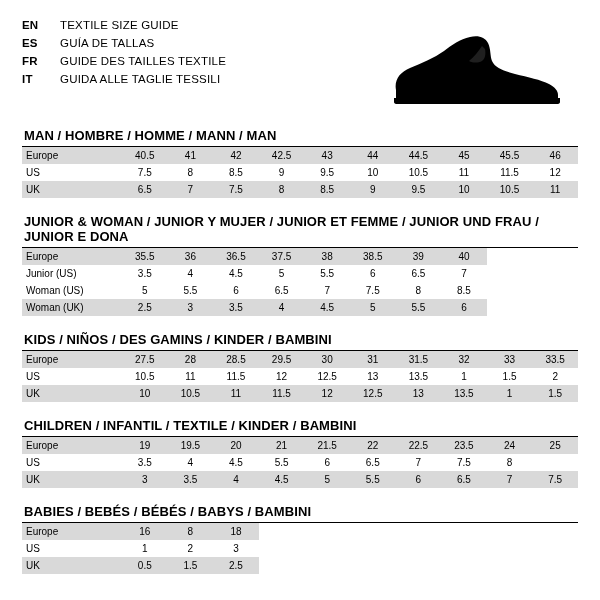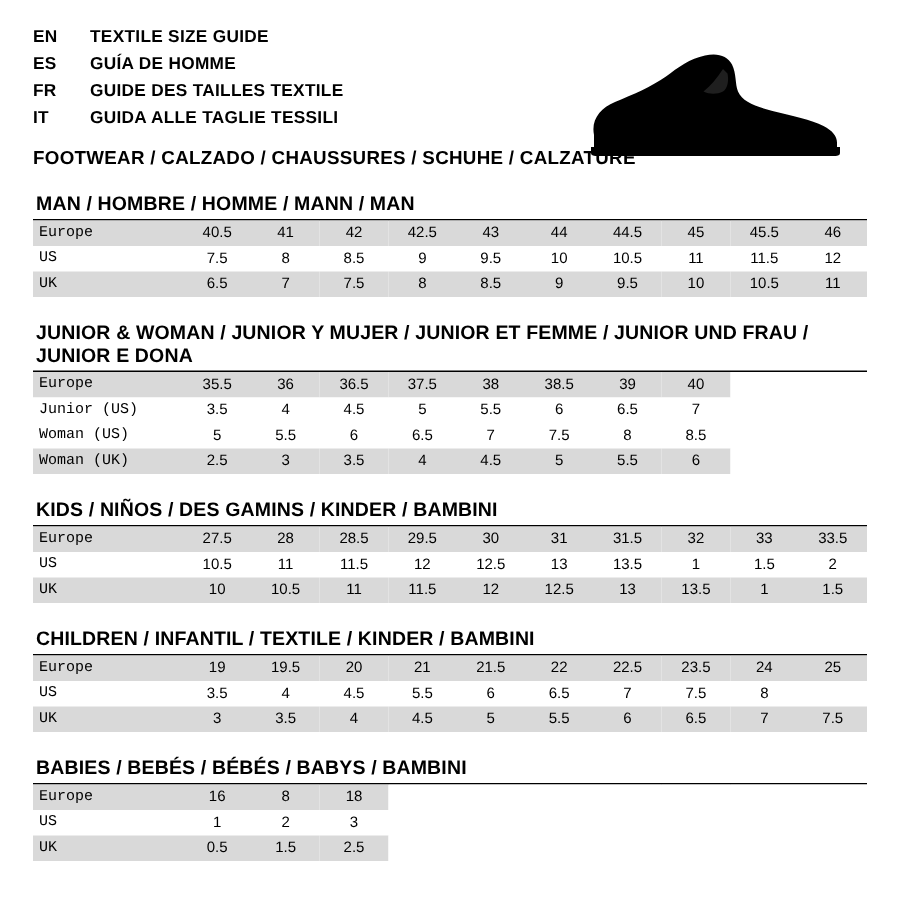--- a/index.html
+++ b/index.html
@@ -35,21 +35,21 @@
   .lang-table td {
     padding: 2px 0;
     vertical-align: top;
     line-height: 14px;
   }
   .lang-code {
     width: 38px;
     font-weight: bold;
   }
   .lang-text {
-    font-weight: bold;
+    font-weight: normal;
     margin-left: 30px;
   }
   
   .shoe {
     position: absolute;
     right: 10px;
     top: 16px;
     width: 190px;
     height: 75px;
   }
@@ -80,21 +80,20 @@
     height: 17px;
     line-height: 17px;
     padding: 0;
     text-align: center;
     white-space: nowrap;
   }
   table.sizes td.rowlabel {
     text-align: left;
     padding-left: 4px;
     width: 96px;
-    font-family: Liberation Mono, monospace;
   }
   tr.shade td {
     background: #d9d9d9;
   }
   tr.plain td {
     background: #ffffff;
   }
 </style>
 </head>
 <body>
@@ -103,40 +102,39 @@
 
   <div class="header">
     <table class="lang-table">
       <tbody id="lang-body">
           <tr>
             <td class="lang-code">EN</td>
             <td class="lang-text">TEXTILE SIZE GUIDE</td>
           </tr>
           <tr>
             <td class="lang-code">ES</td>
-            <td class="lang-text">GUÍA DE HOMME</td>
+            <td class="lang-text">GUÍA DE TALLAS</td>
           </tr>
           <tr>
             <td class="lang-code">FR</td>
             <td class="lang-text">GUIDE DES TAILLES TEXTILE</td>
           </tr>
           <tr>
             <td class="lang-code">IT</td>
             <td class="lang-text">GUIDA ALLE TAGLIE TESSILI</td>
           </tr>
         </tbody>
     </table>
 
     <svg class="shoe" viewBox="0 0 190 75">
       <path fill="#000000" d="M18 58 C16 48 22 40 32 36 C44 31 56 26 66 19 C74 13 82 7 92 5 C100 3 107 5 110 11 C113 17 112 24 114 29 C117 36 126 39 137 42 C150 45 163 48 171 52 C177 55 180 59 180 63 L180 67 L18 67 Z"></path>
       <path fill="#000000" d="M16 66 L182 66 L182 70 C182 71.5 180.5 72 179 72 L19 72 C17.5 72 16 71.5 16 70 Z"></path>
       <path fill="#ffffff" d="M104 14 C100 20 96 25 91 29 C95 31 100 31 104 29 C107 27 108 22 107 17 Z" opacity="0.12"></path>
     </svg>
 
-    <div class="section-title">FOOTWEAR / CALZADO / CHAUSSURES / SCHUHE / CALZATURE</div>
   </div>
 
   <div id="groups">
       <div class="group">
         <div class="group-title">MAN / HOMBRE / HOMME / MANN / MAN</div>
         <table class="sizes">
           <tbody>
             <tr class="shade">
               <td class="rowlabel">Europe</td>
               <td>40.5</td>

